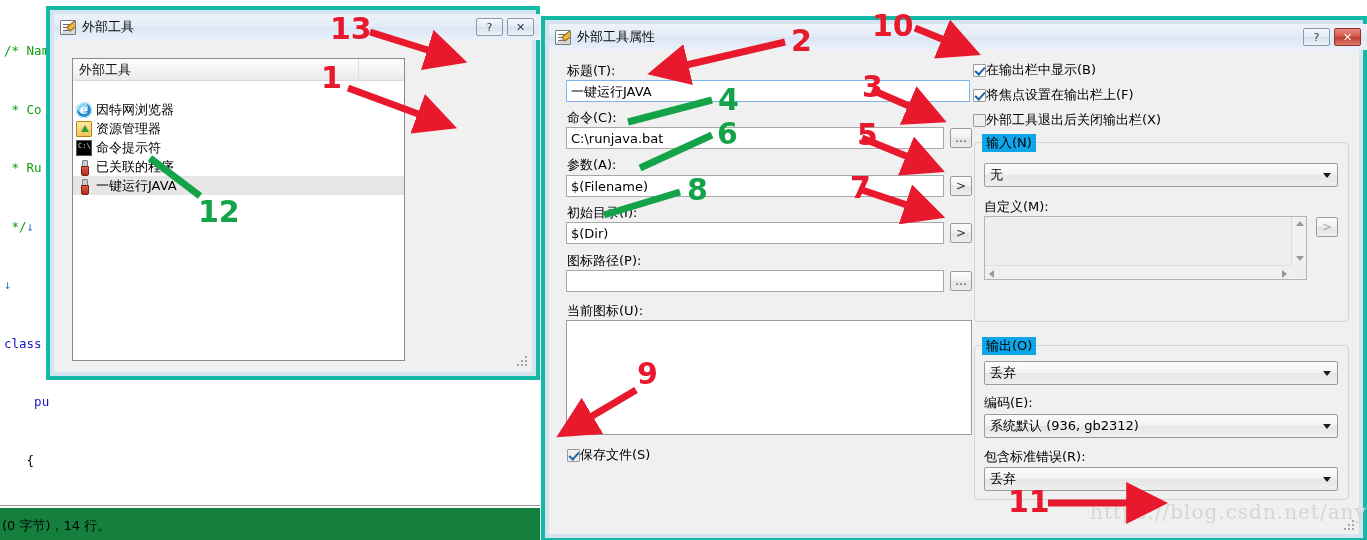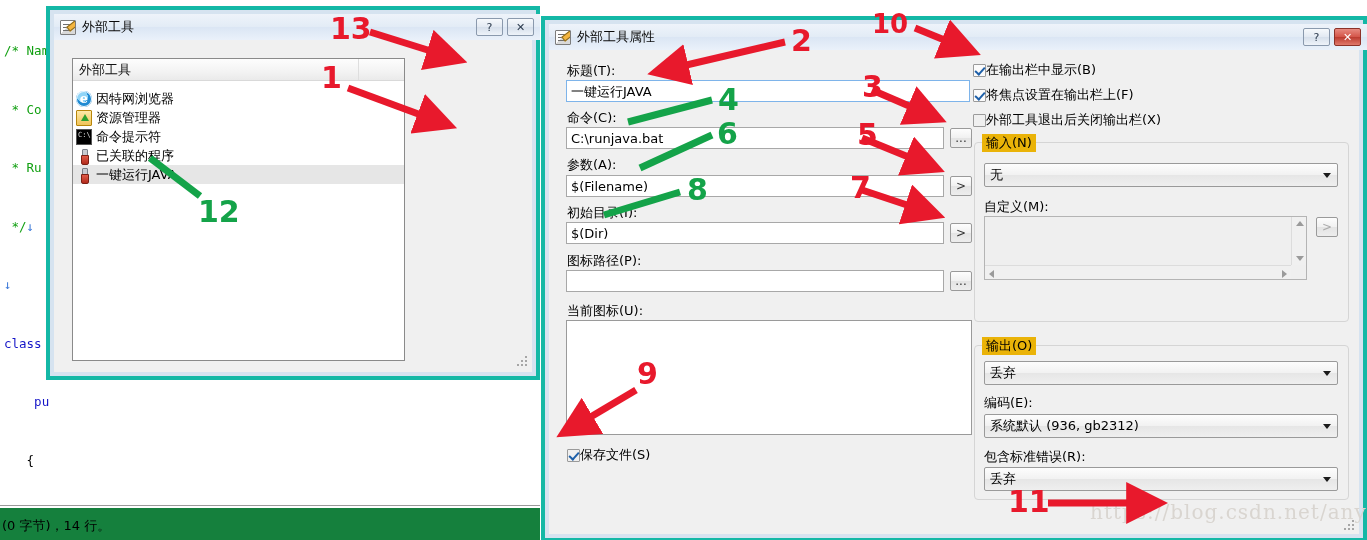--- a/index.html
+++ b/index.html
@@ -130,21 +130,21 @@
   }
   .combo .caret {
     position: absolute; right: 6px; top: 50%; margin-top: -2px;
     width: 0; height: 0; border-left: 4px solid transparent; border-right: 4px solid transparent;
     border-top: 5px solid #1b1b1b;
   }
   .groupbox {
     position: absolute; border: 1px solid #d5d5d5; border-radius: 4px; background: transparent;
   }
   .group-title {
-    position: absolute; background: #eab308; padding: 0 4px; font-size: 13px; color: #000;
+    position: absolute; background: #0ea5e9; padding: 0 4px; font-size: 13px; color: #000;
     font-family: "DejaVu Sans", "Liberation Sans", sans-serif; white-space: nowrap;
   }
   .chk-row { position: absolute; display: flex; align-items: center; white-space: nowrap; }
   .chk {
     width: 13px; height: 13px; border: 1px solid #9a9a9a; background: #fbfbfb;
     position: relative; flex: 0 0 13px; border-radius: 1px;
   }
   .chk.checked::after {
     content: ""; position: absolute; left: 3px; top: 0px; width: 4px; height: 8px;
     border: solid #1d5fa8; border-width: 0 2px 2px 0; transform: rotate(42deg);
@@ -293,21 +293,21 @@
         <span class="tb-btn">?</span>
         <span class="tb-btn">✕</span>
       </span>
     </div>
 
     <div class="listview" style="left:22px; top:48px; width:333px; height:303px;">
       <div class="lv-header">
         <div class="lv-col" style="width:288px;">外部工具</div>
         <div class="lv-col" style="width:45px;border-right:none;"></div>
       </div>
-      <div style="padding-top:8px;">
+      <div style="padding-top:19px;">
         <div class="lv-row">
           <span class="lv-ico ico-ie"></span>
           <span>因特网浏览器</span>
         </div>
         <div class="lv-row">
           <span class="lv-ico ico-folder"></span>
           <span>资源管理器</span>
         </div>
         <div class="lv-row">
           <span class="lv-ico ico-cmd"></span>
@@ -479,17 +479,17 @@
     <span class="ann-num ann-red" style="left:321px; top:63px; font-size:30px;">1</span>
     <span class="ann-num ann-green" style="left:198px; top:197px; font-size:30px;">12</span>
     <span class="ann-num ann-red" style="left:791px; top:26px; font-size:30px;">2</span>
     <span class="ann-num ann-red" style="left:862px; top:72px; font-size:30px;">3</span>
     <span class="ann-num ann-green" style="left:718px; top:85px; font-size:30px;">4</span>
     <span class="ann-num ann-red" style="left:857px; top:120px; font-size:30px;">5</span>
     <span class="ann-num ann-green" style="left:717px; top:119px; font-size:30px;">6</span>
     <span class="ann-num ann-red" style="left:850px; top:173px; font-size:30px;">7</span>
     <span class="ann-num ann-green" style="left:687px; top:175px; font-size:30px;">8</span>
     <span class="ann-num ann-red" style="left:637px; top:359px; font-size:30px;">9</span>
-    <span class="ann-num ann-red" style="left:872px; top:11px; font-size:26px;">10</span>
+    <span class="ann-num ann-red" style="left:872px; top:11px; font-size:30px;">10</span>
     <span class="ann-num ann-red" style="left:1008px; top:487px; font-size:30px;">11</span>
   </div>
 
 </div>
 
 </body></html>

